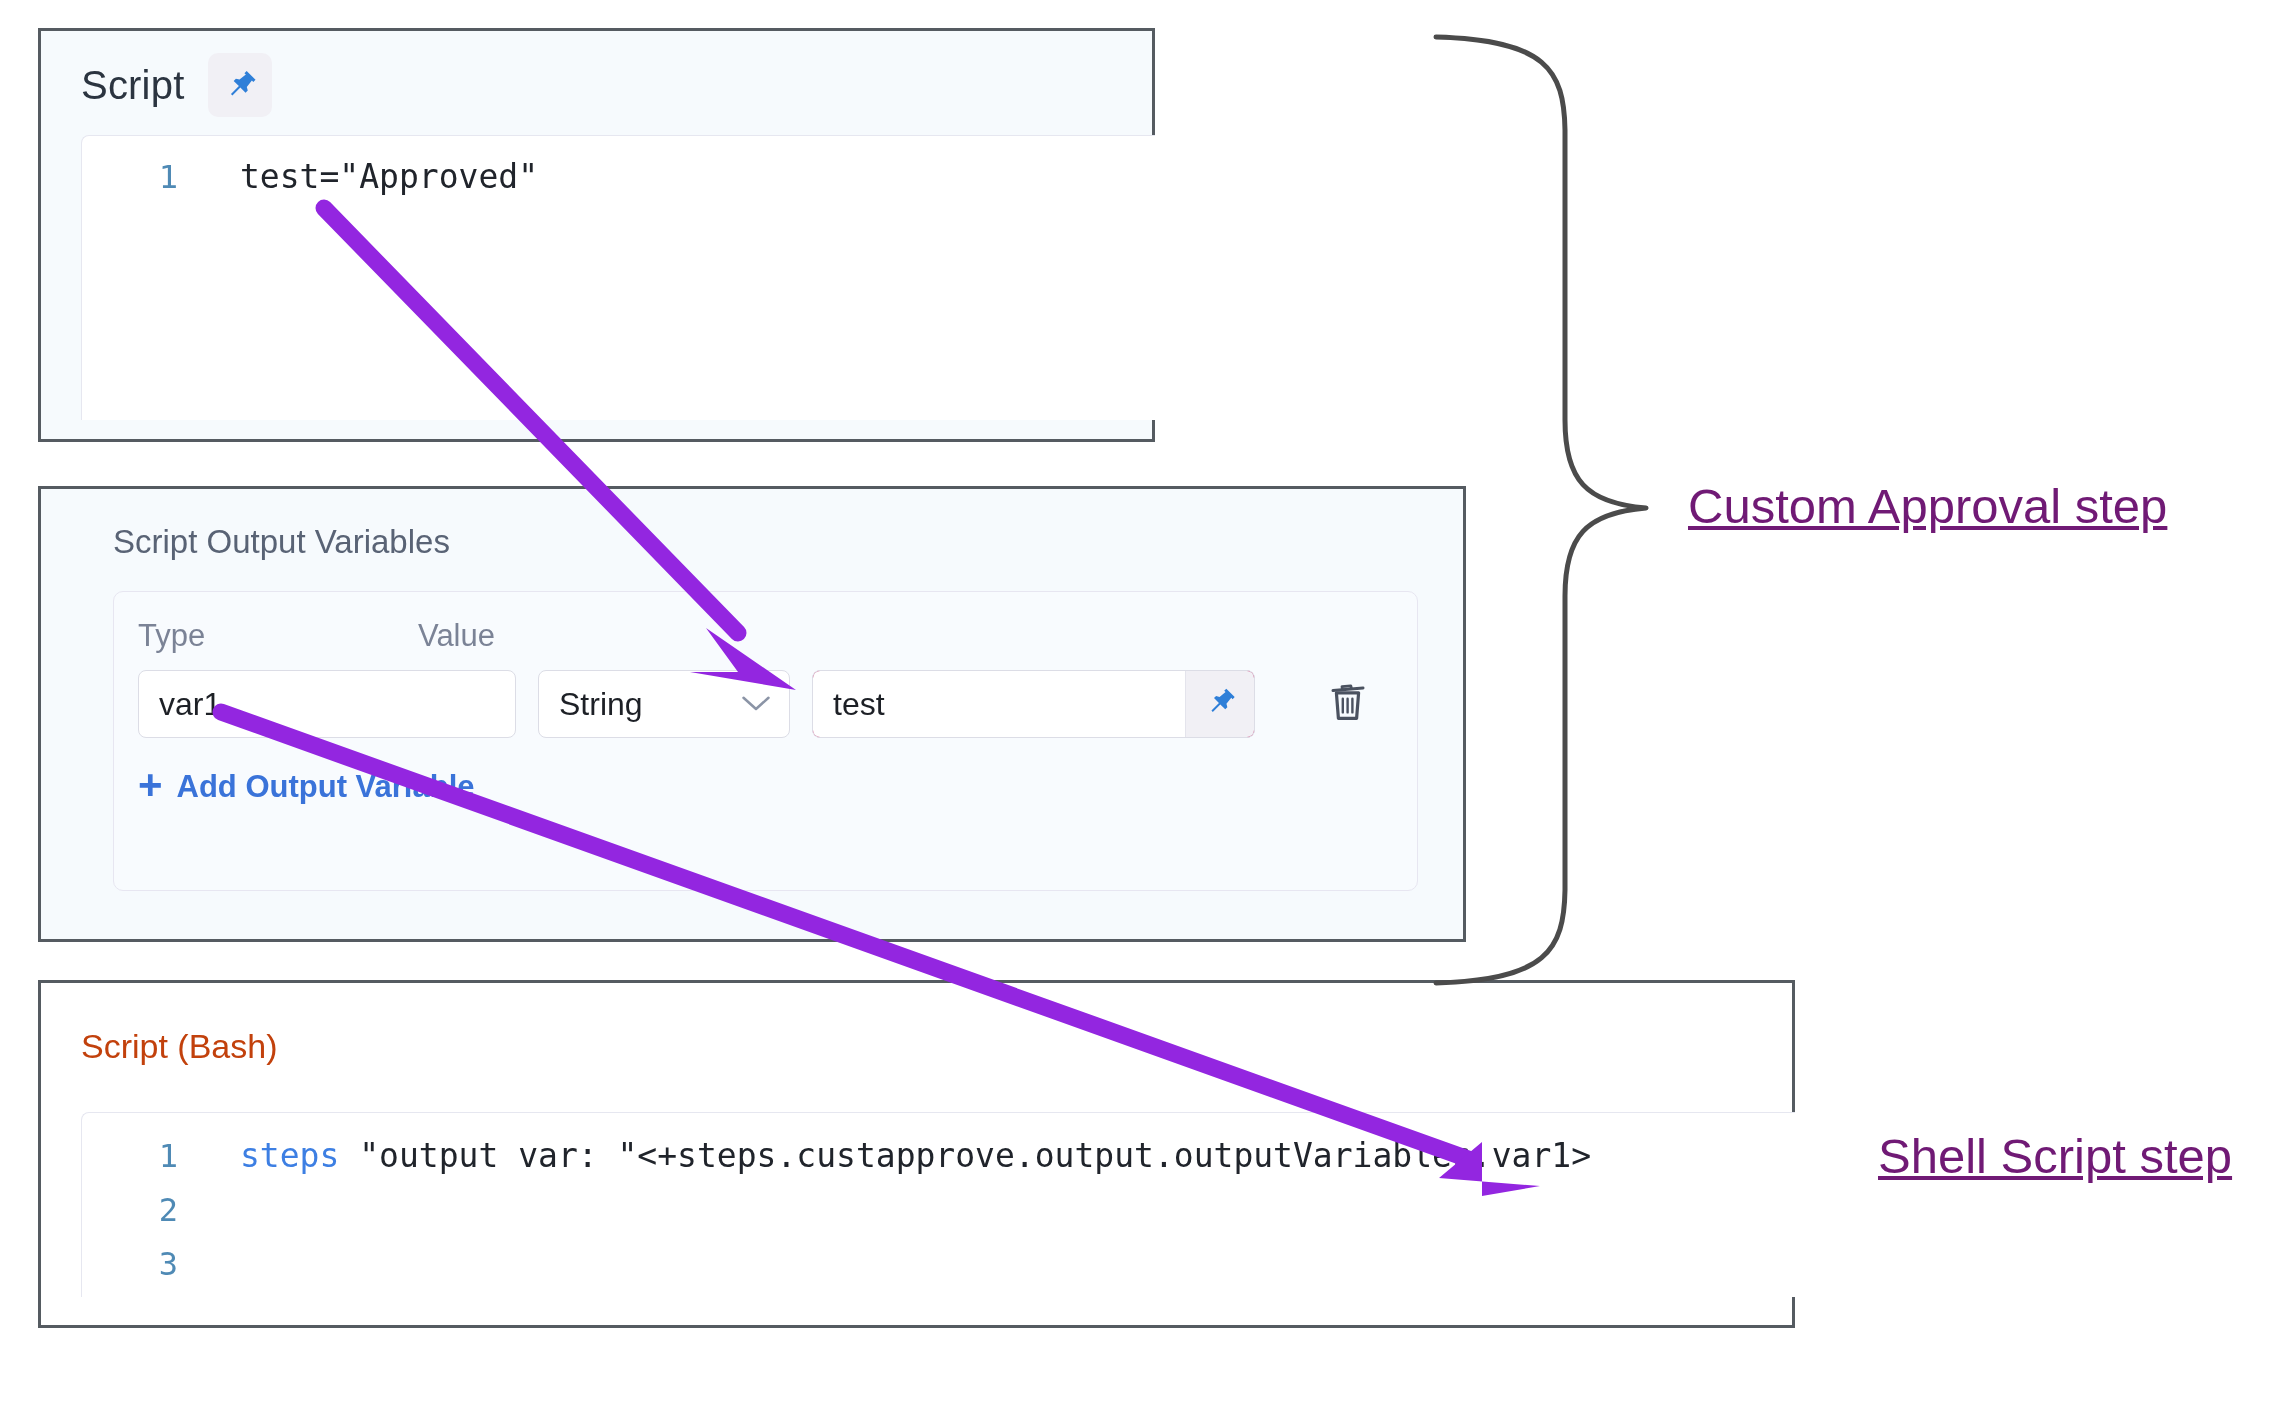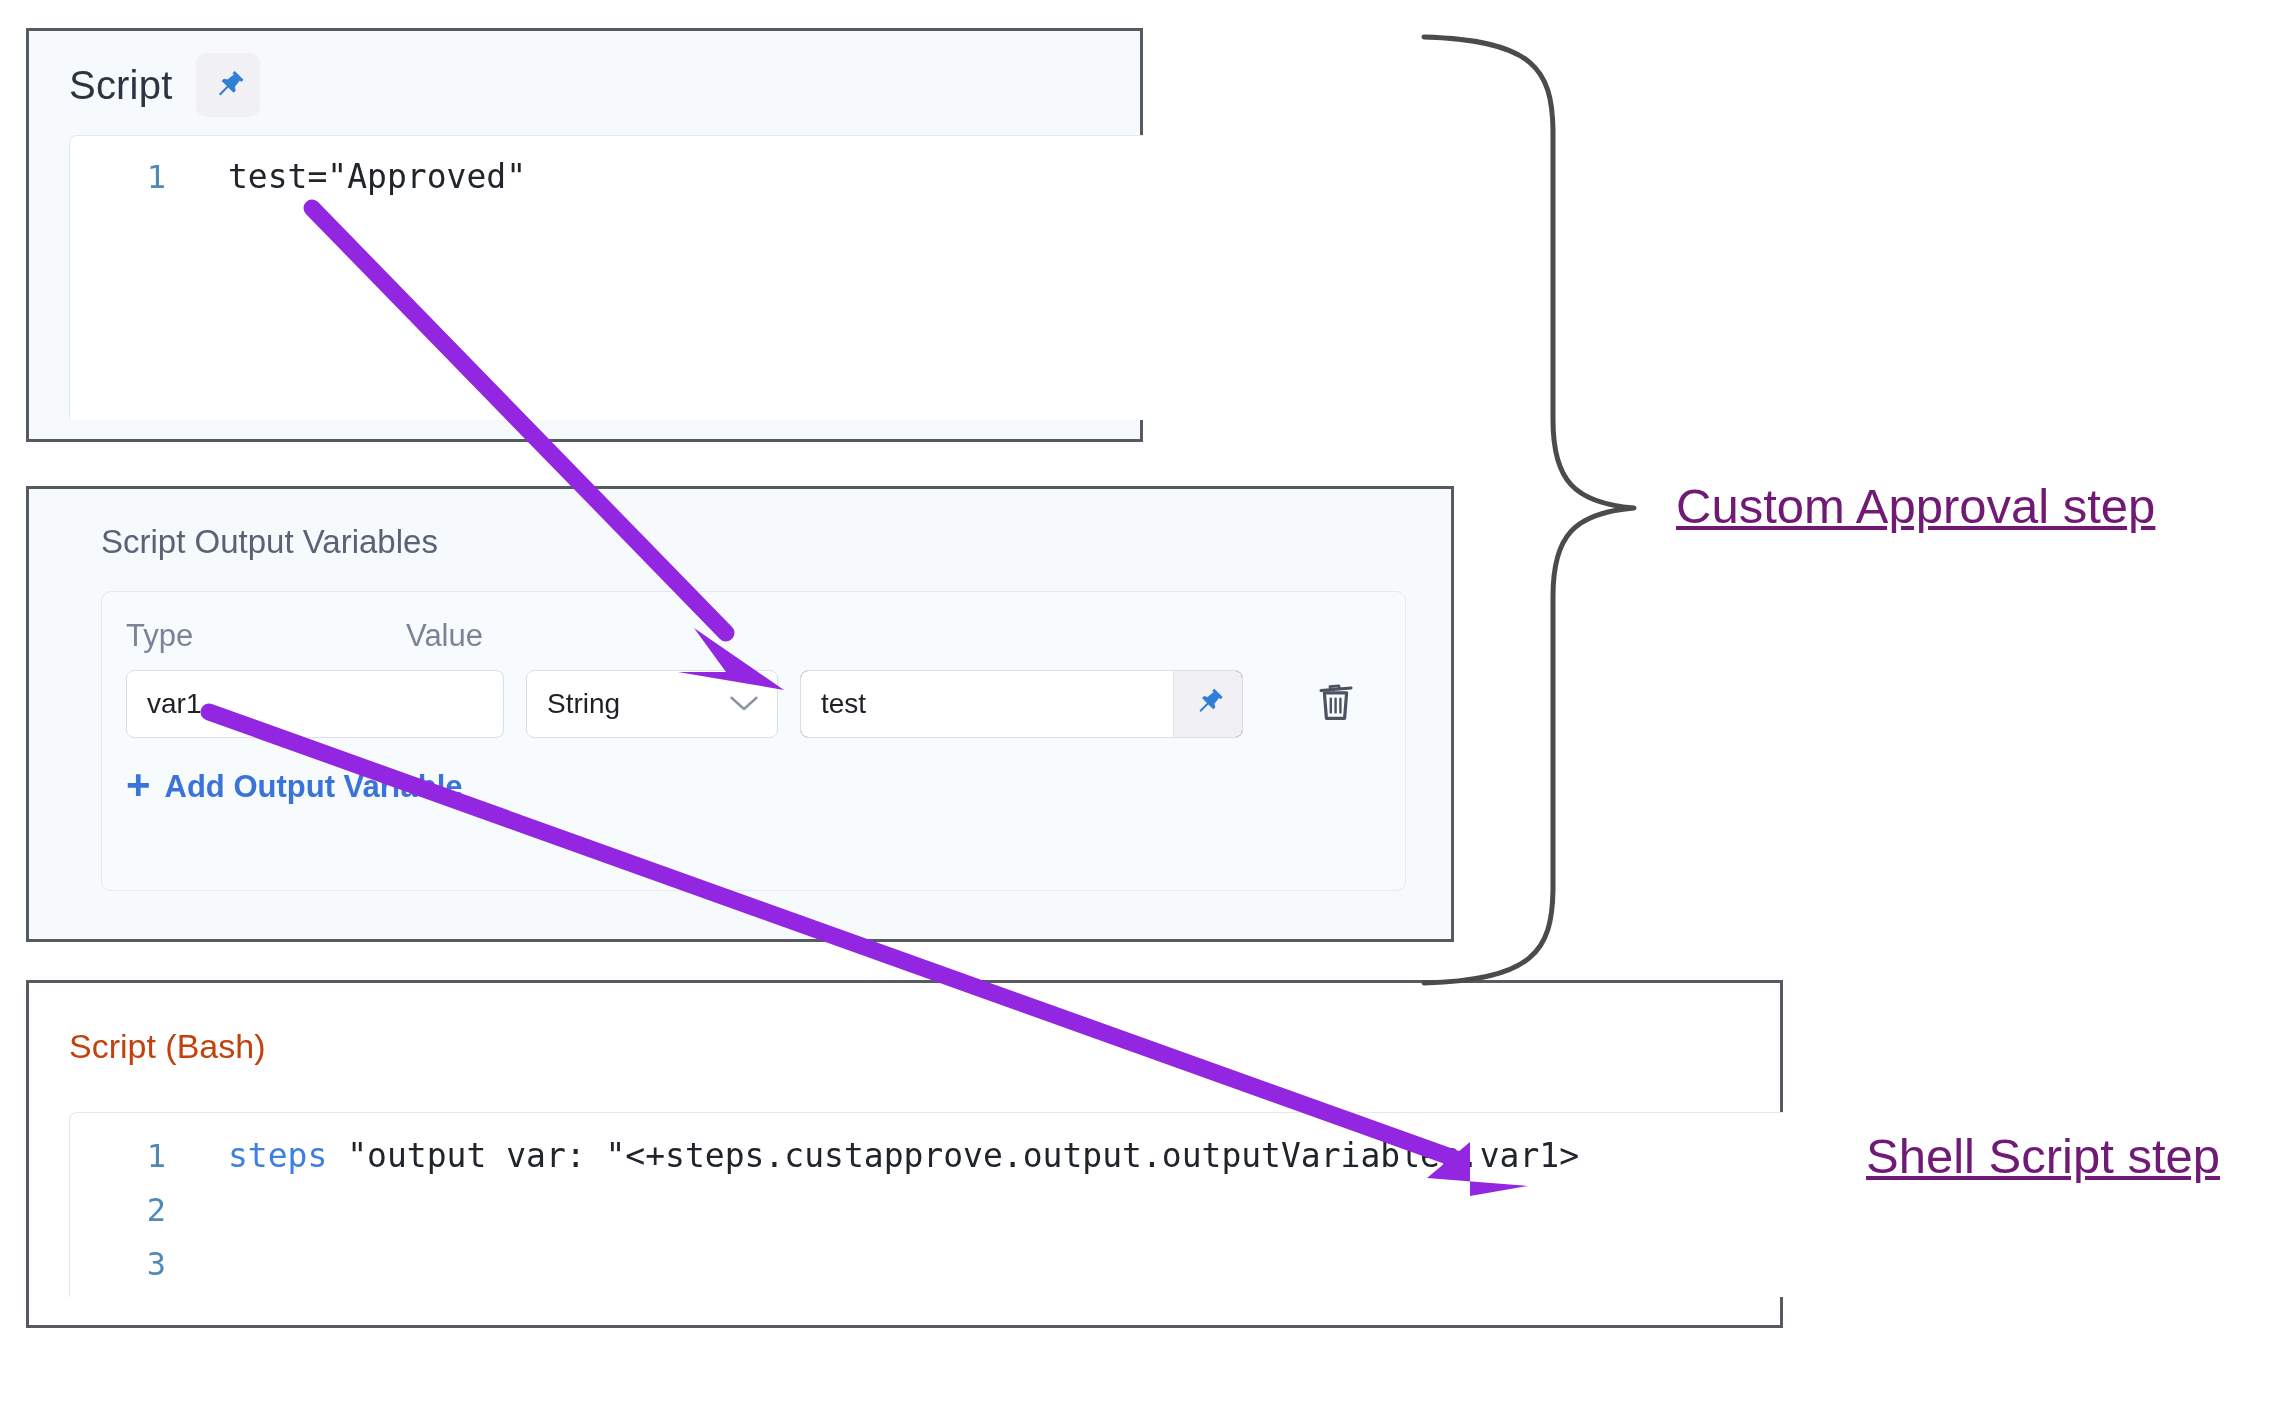--- a/index.html
+++ b/index.html
@@ -9,21 +9,21 @@
   }
   body {
     font-family: "Liberation Sans", sans-serif;
     width: 2276px;
     height: 1426px;
     position: relative;
     overflow: hidden;
   }
   .stage {
     position: absolute;
-    left: 4px; top: 0;
+    left: 16px; top: 0;
     width: 1878px;
     height: 1426px;
   }
 
   
   .panel {
     position: absolute;
     border: 3px solid #555b61;
     box-sizing: border-box;
   }
@@ -131,21 +131,21 @@
     padding: 16px 0 0 24px;
   }
   .fld {
     background: #ffffff;
     border: 1px solid #dcdde6;
     border-radius: 8px;
     height: 68px;
     box-sizing: border-box;
     display: flex;
     align-items: center;
-    font-size: 28px;
+    font-size: 32px;
     color: #1d2026;
     padding-left: 20px;
   }
   .fld-name  { width: 378px; }
   .fld-type  {
     width: 252px;
     margin-left: 22px;
     justify-content: space-between;
     padding-right: 18px;
   }

